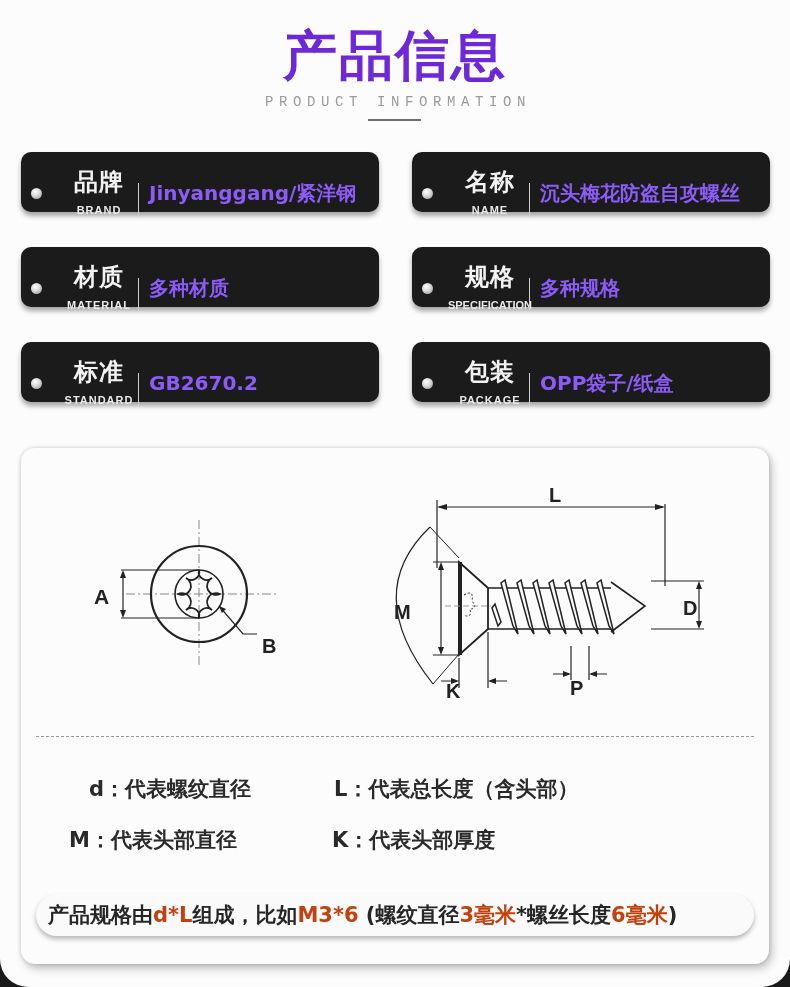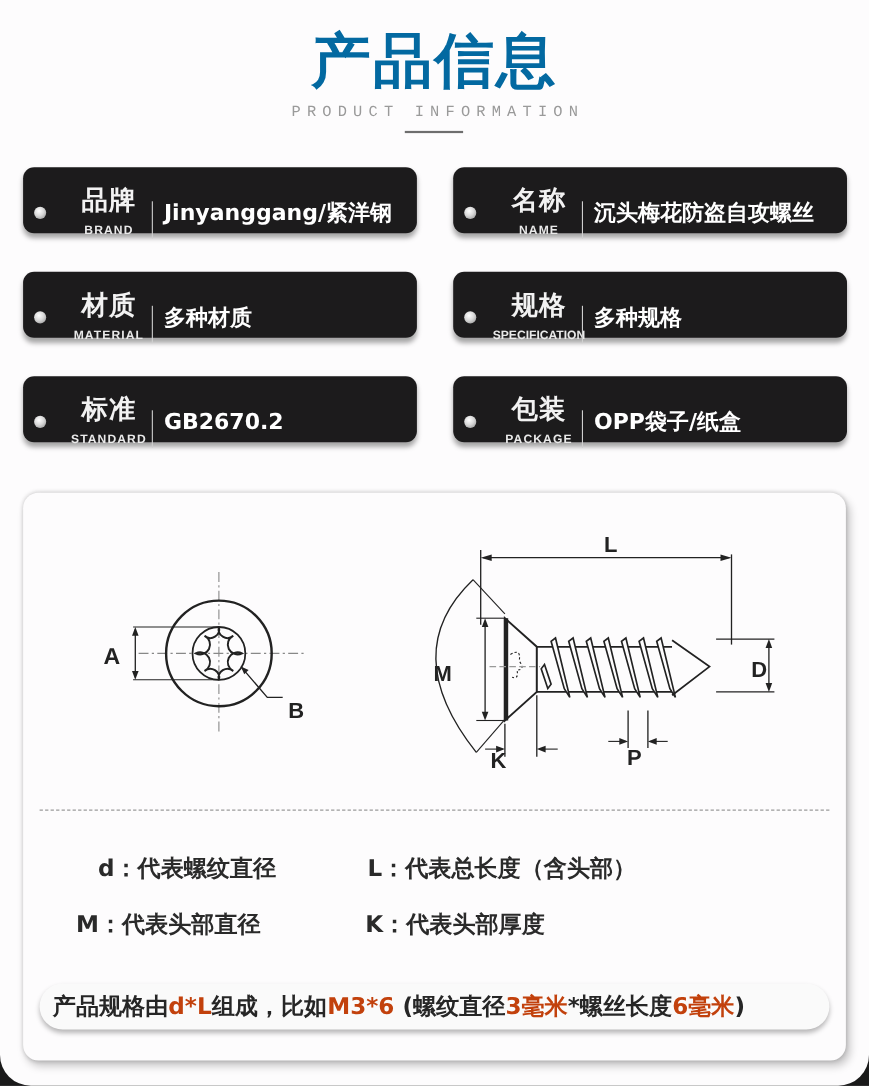--- a/index.html
+++ b/index.html
@@ -9,21 +9,21 @@
     .page {
       position: absolute; left: 0; top: 0; width: 790px; height: 987px;
       background: #fdfcfd;
       border-bottom-left-radius: 28px;
       border-bottom-right-radius: 28px;
     }
 
     
     .hdr-title {
       position: absolute; left: 0; width: 790px; top: 22px;
-      text-align: center; font-size: 54px; font-weight: bold; color: #0369a1;
+      text-align: center; font-size: 54px; font-weight: bold; color: #6d28d9;
       letter-spacing: 2px; line-height: 68px;
     }
     .hdr-sub {
       position: absolute; left: 0; width: 790px; top: 94px;
       text-align: center; font-size: 14px; color: #9a9a9a;
       letter-spacing: 5.6px; font-family: Liberation Mono, monospace;
       padding-left: 6px;
     }
     .hdr-line {
       position: absolute; left: 368px; top: 119px; width: 53px; height: 2px; background: #6e6e6e;
@@ -48,21 +48,21 @@
     .card .label .en {
       display: block; color: #e9e9e9; font-size: 11px; font-weight: bold; letter-spacing: 1px; margin-top: 6px;
       font-family: "Liberation Sans", sans-serif;
     }
     .card .label .en.tight { letter-spacing: 0px; font-size: 11px; }
     .card .divider {
       position: absolute; left: 117px; top: 31px; width: 1px; height: 34px; background: #cfcfcf;
     }
     .card .value {
       position: absolute; left: 128px; top: 0; height: 82px; line-height: 82px;
-      color: #ffffff; font-size: 20px; font-weight: bold; white-space: nowrap;
+      color: #8b5cf6; font-size: 20px; font-weight: bold; white-space: nowrap;
     }
 
     
     .panel {
       position: absolute; left: 21px; top: 448px; width: 748px; height: 516px;
       background: #fdfcfd; border-radius: 14px;
       box-shadow: 0 0 4px rgba(0,0,0,0.18), 3px 5px 8px rgba(0,0,0,0.22);
     }
     .diagram { position: absolute; left: 0; top: 0; }
     .dashed {

